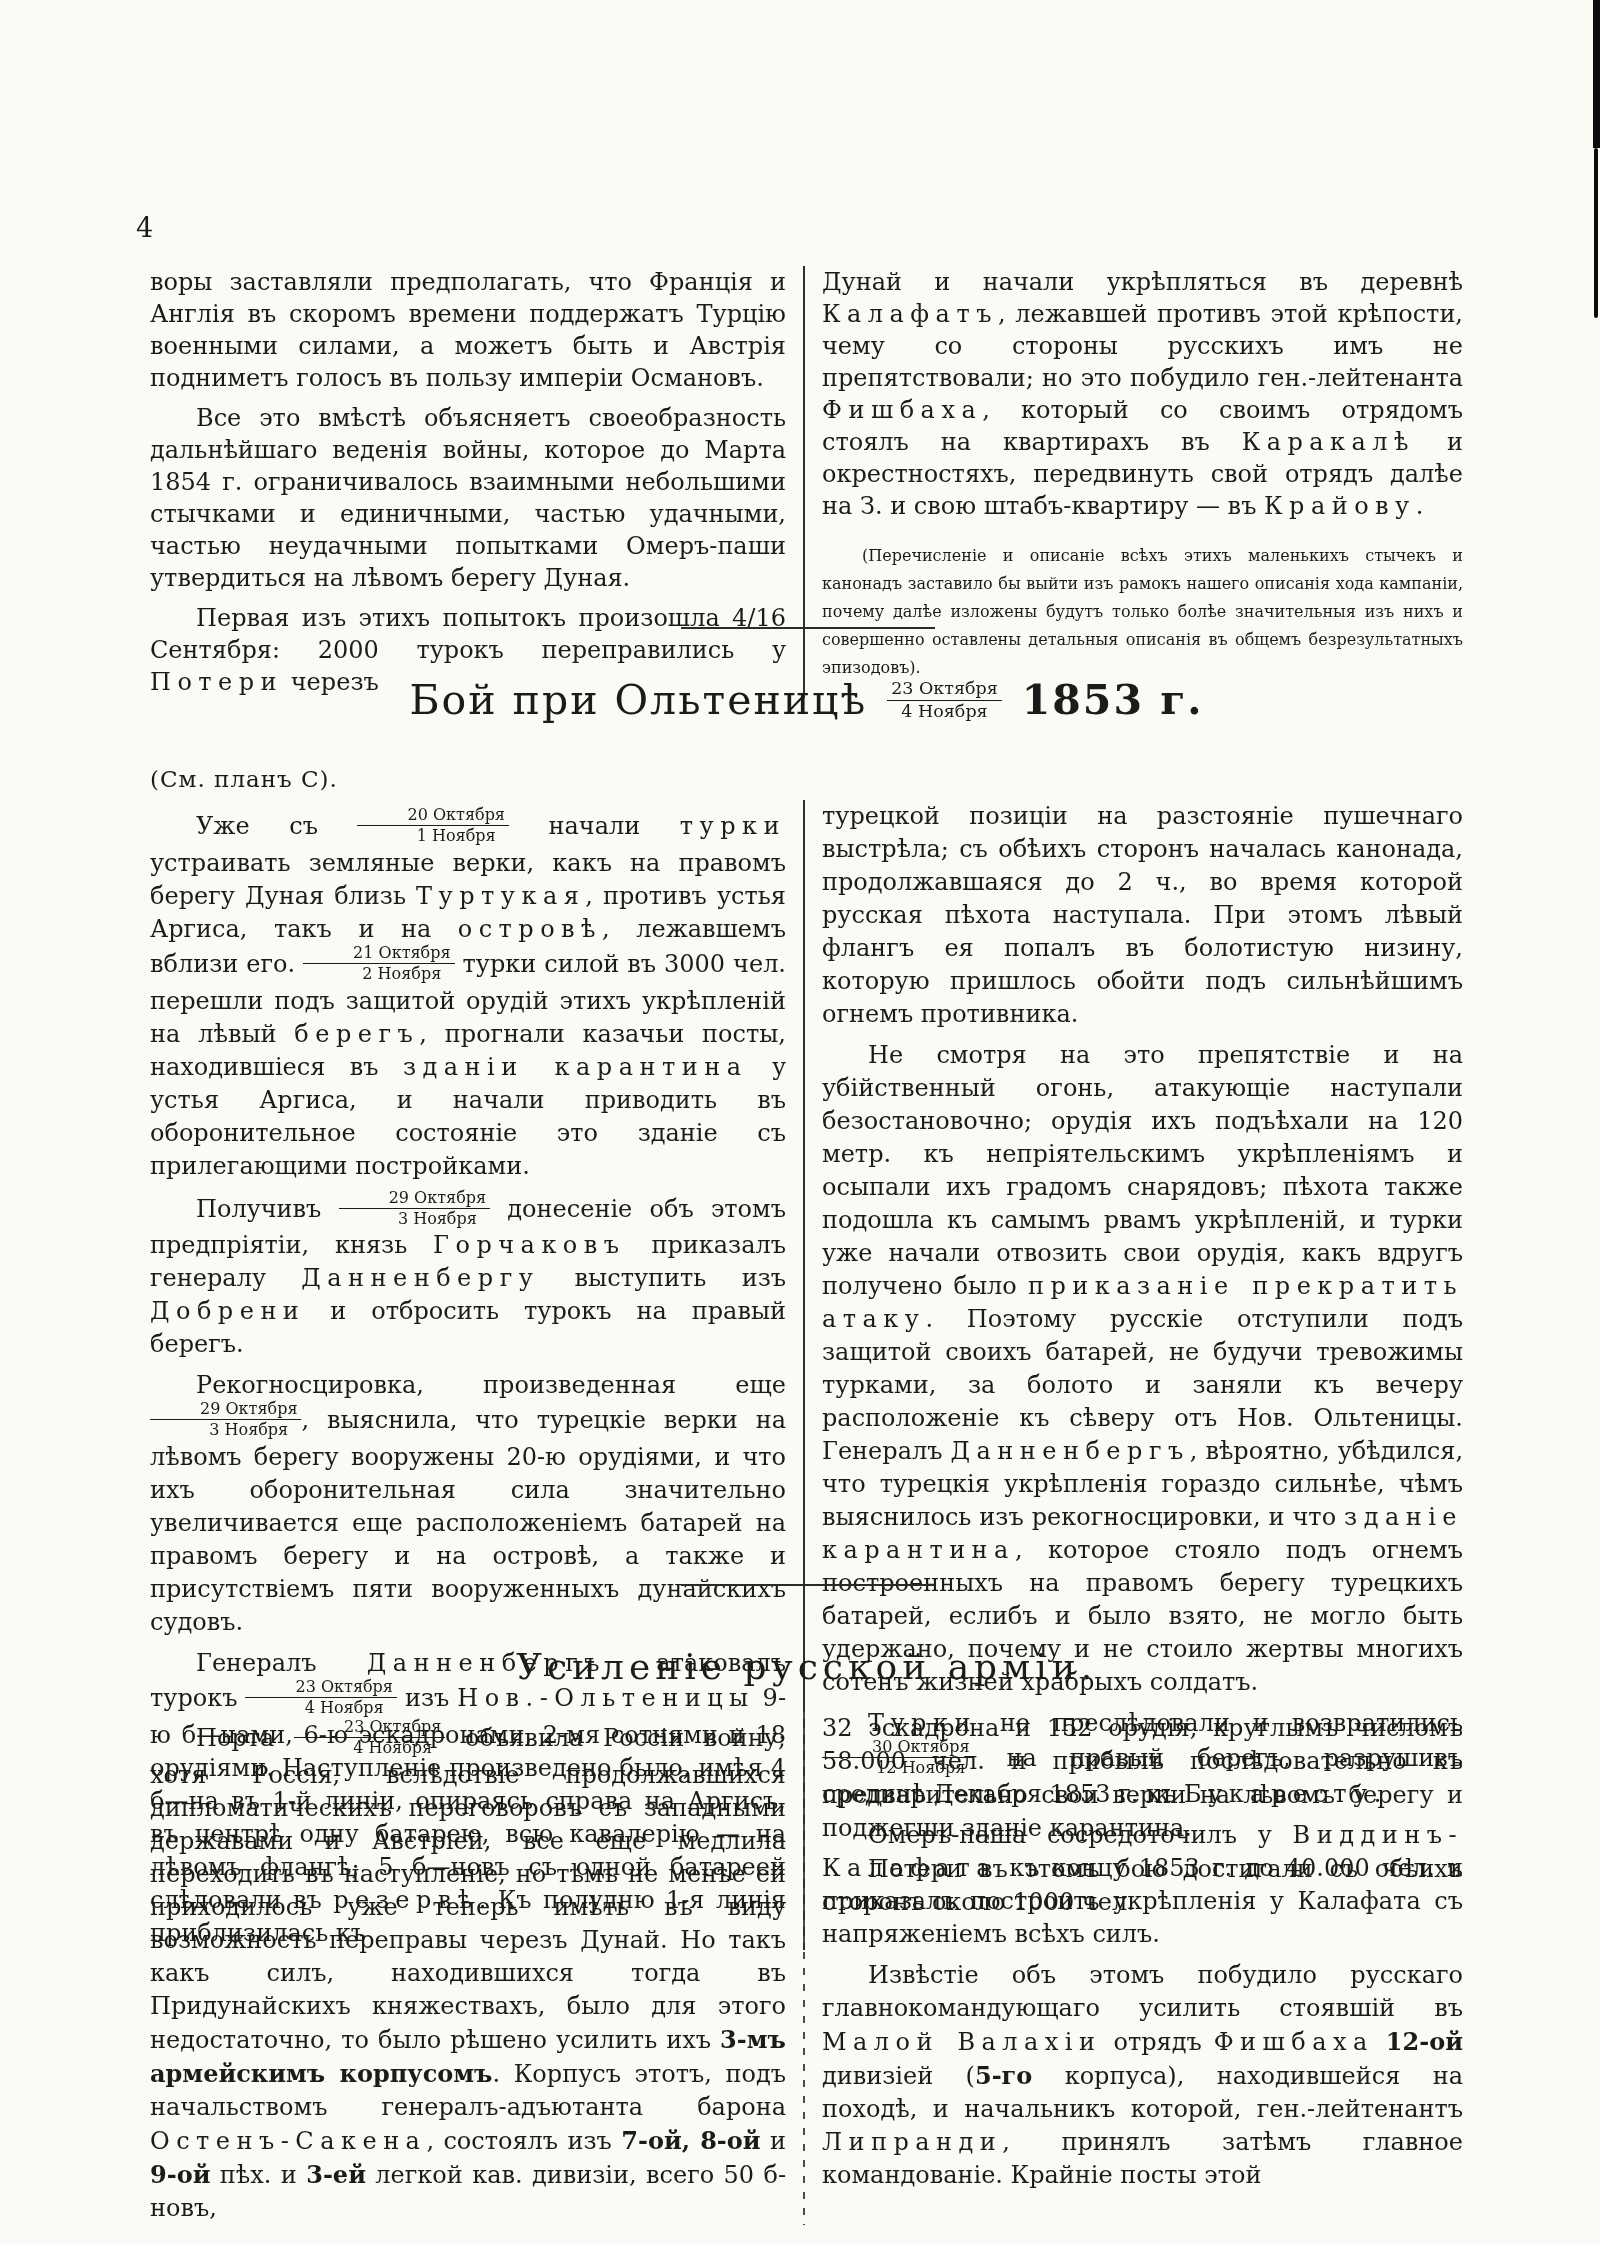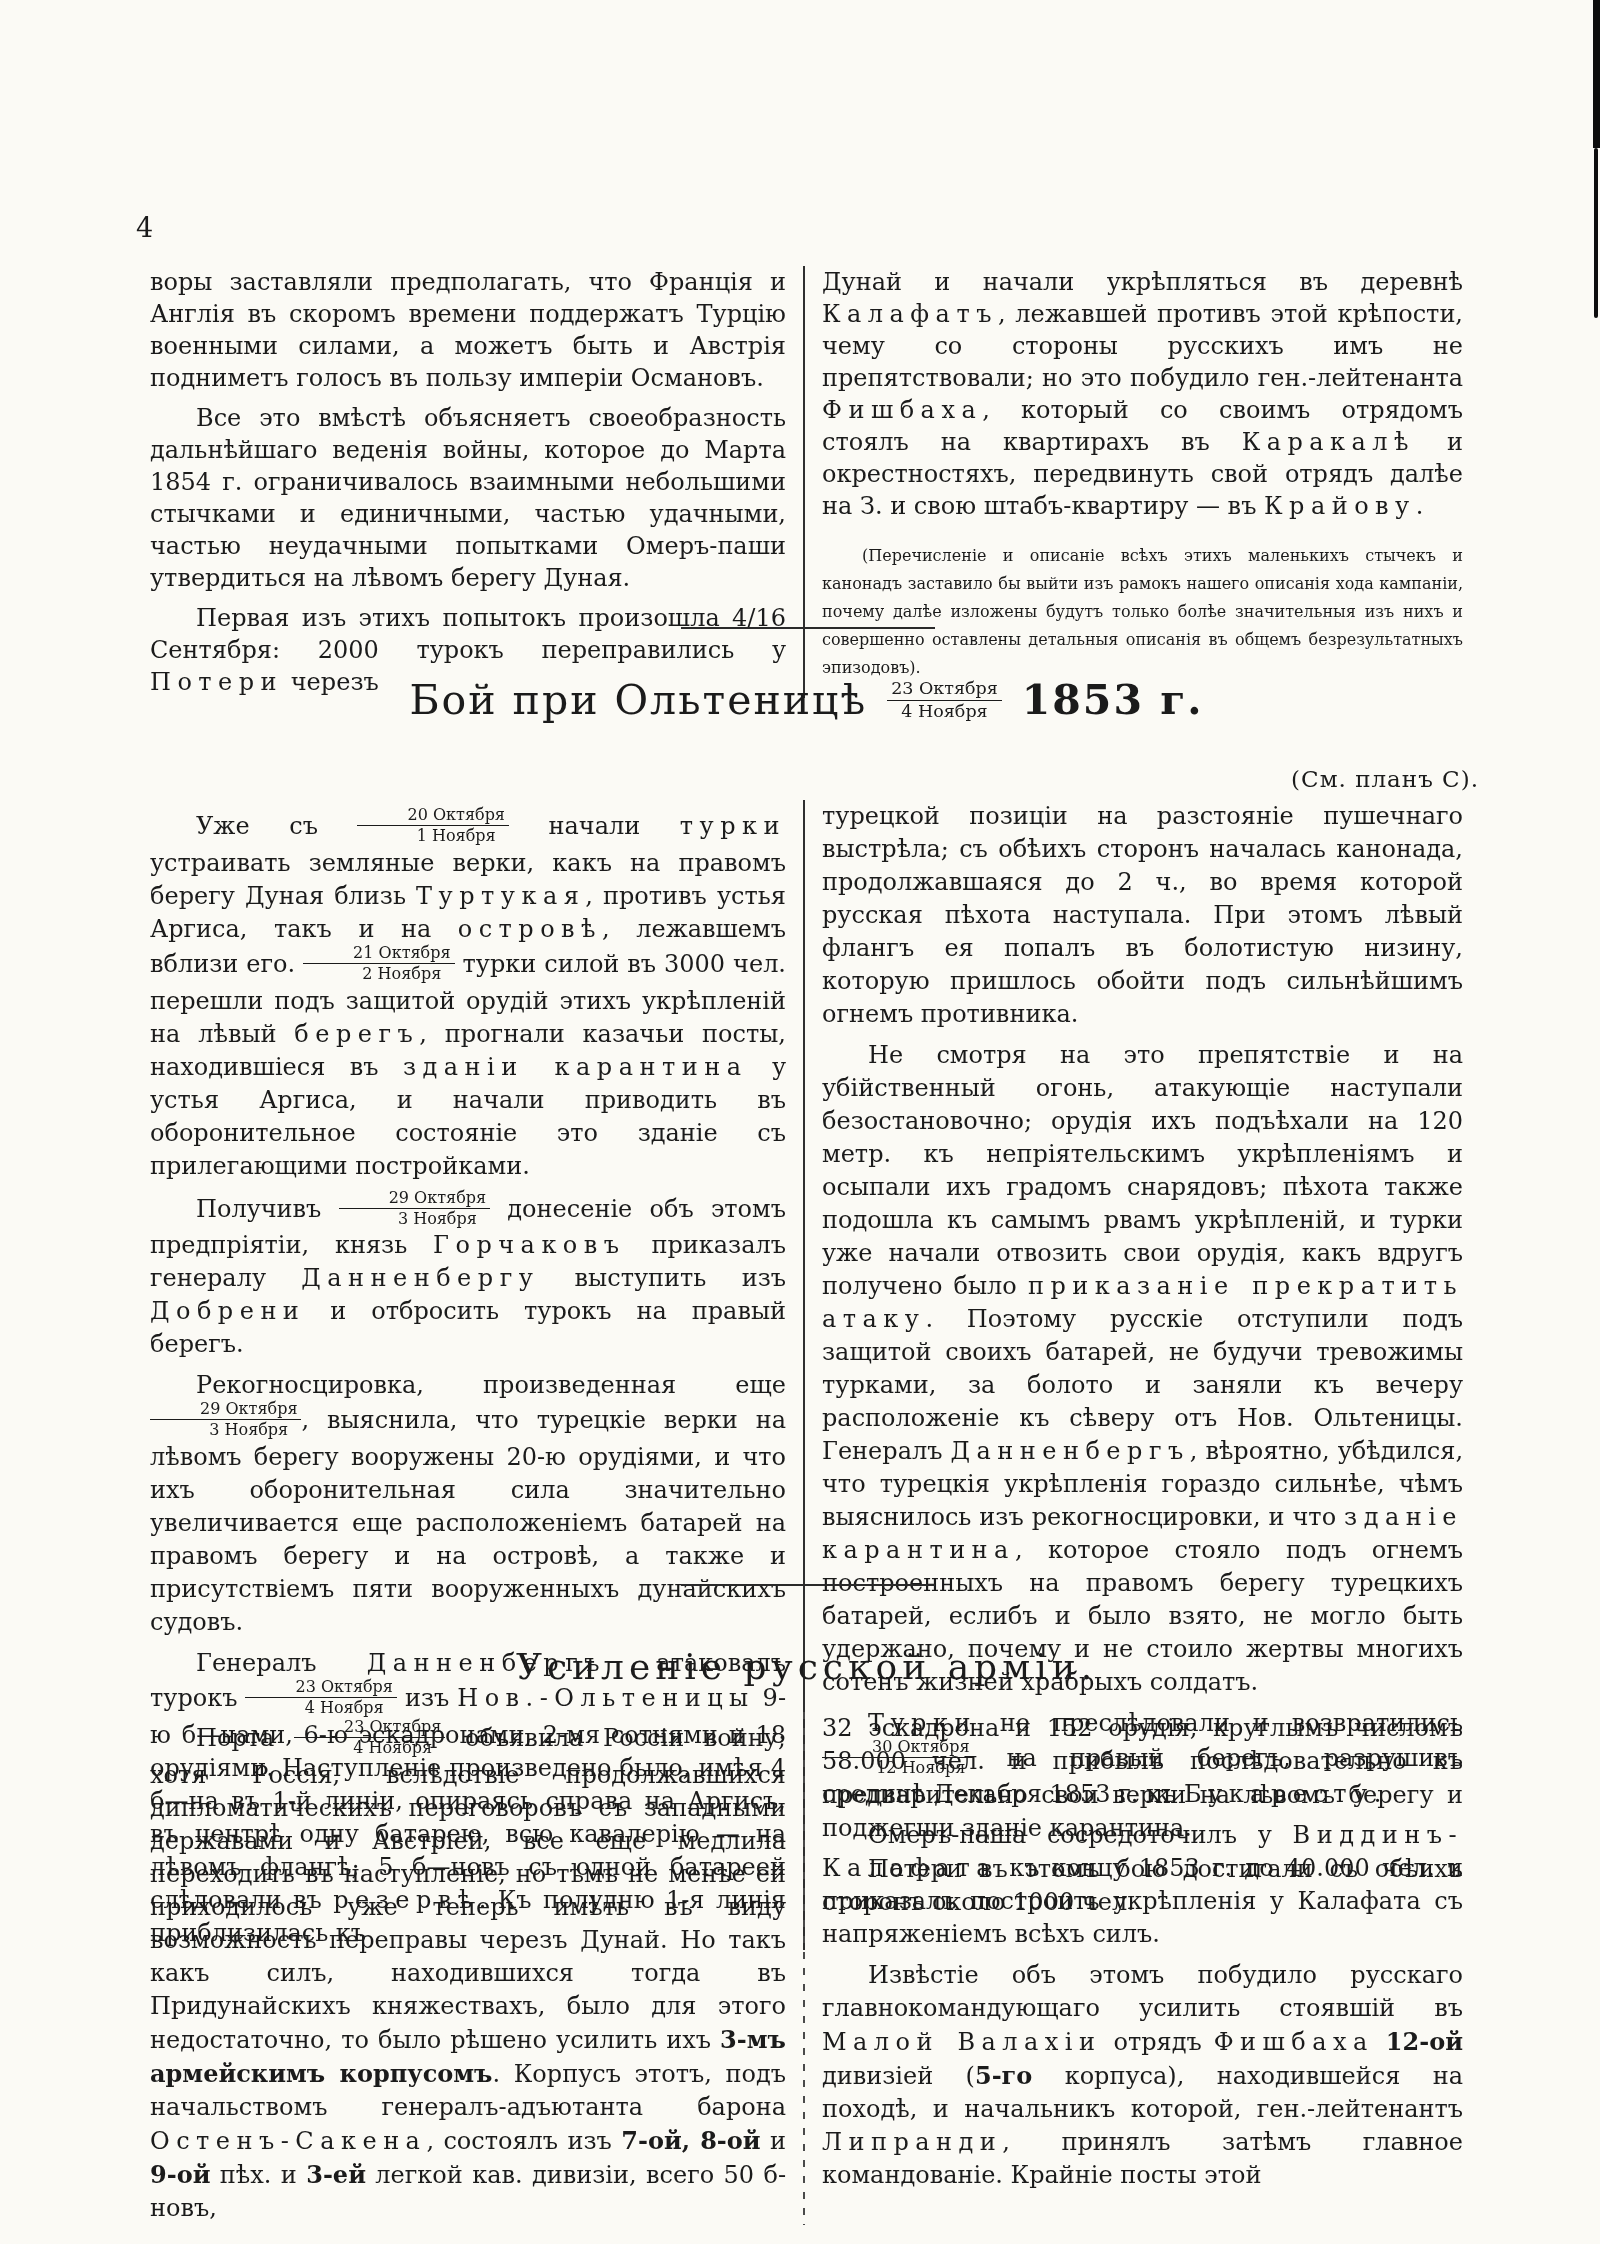--- a/index.html
+++ b/index.html
@@ -25,21 +25,21 @@
   .frac .num{display:block;border-bottom:1.5px solid #1b1b1b;padding:0 4px 1px;}
   .frac .den{display:block;padding-top:1px;}
   .hrule{position:absolute;height:2px;background:#2a2a2a;}
   #rule1{left:681px;top:627px;width:254px;}
   #rule2{left:681px;top:1584px;width:254px;}
   #battle-heading{position:absolute;left:150px;top:676px;width:1313px;
     display:flex;justify-content:center;align-items:center;gap:20px;
     font-size:41px;letter-spacing:2px;white-space:nowrap;}
   #battle-heading .frac{font-size:17.5px;transform:none;}
   #battle-heading .year{font-weight:bold;}
-  #battle-sub{position:absolute;left:166px;top:766px;width:1313px;text-align:right;
+  #battle-sub{position:absolute;left:150px;top:766px;width:1313px;text-align:left;
     font-size:23px;letter-spacing:1px;}
   #reinf-heading{position:absolute;left:150px;top:1646px;width:1313px;text-align:center;
     font-size:36px;letter-spacing:5px;}
   #top-section{top:266px;}
   #battle-cols{top:800px;}
   #reinf-cols{top:1712px;}
   .artifact{position:absolute;background:#0d0d0d;}
   #art1{right:0;top:0;width:7px;height:148px;}
   #art2{right:2px;top:148px;width:4px;height:170px;border-radius:2px;}
 </style>

